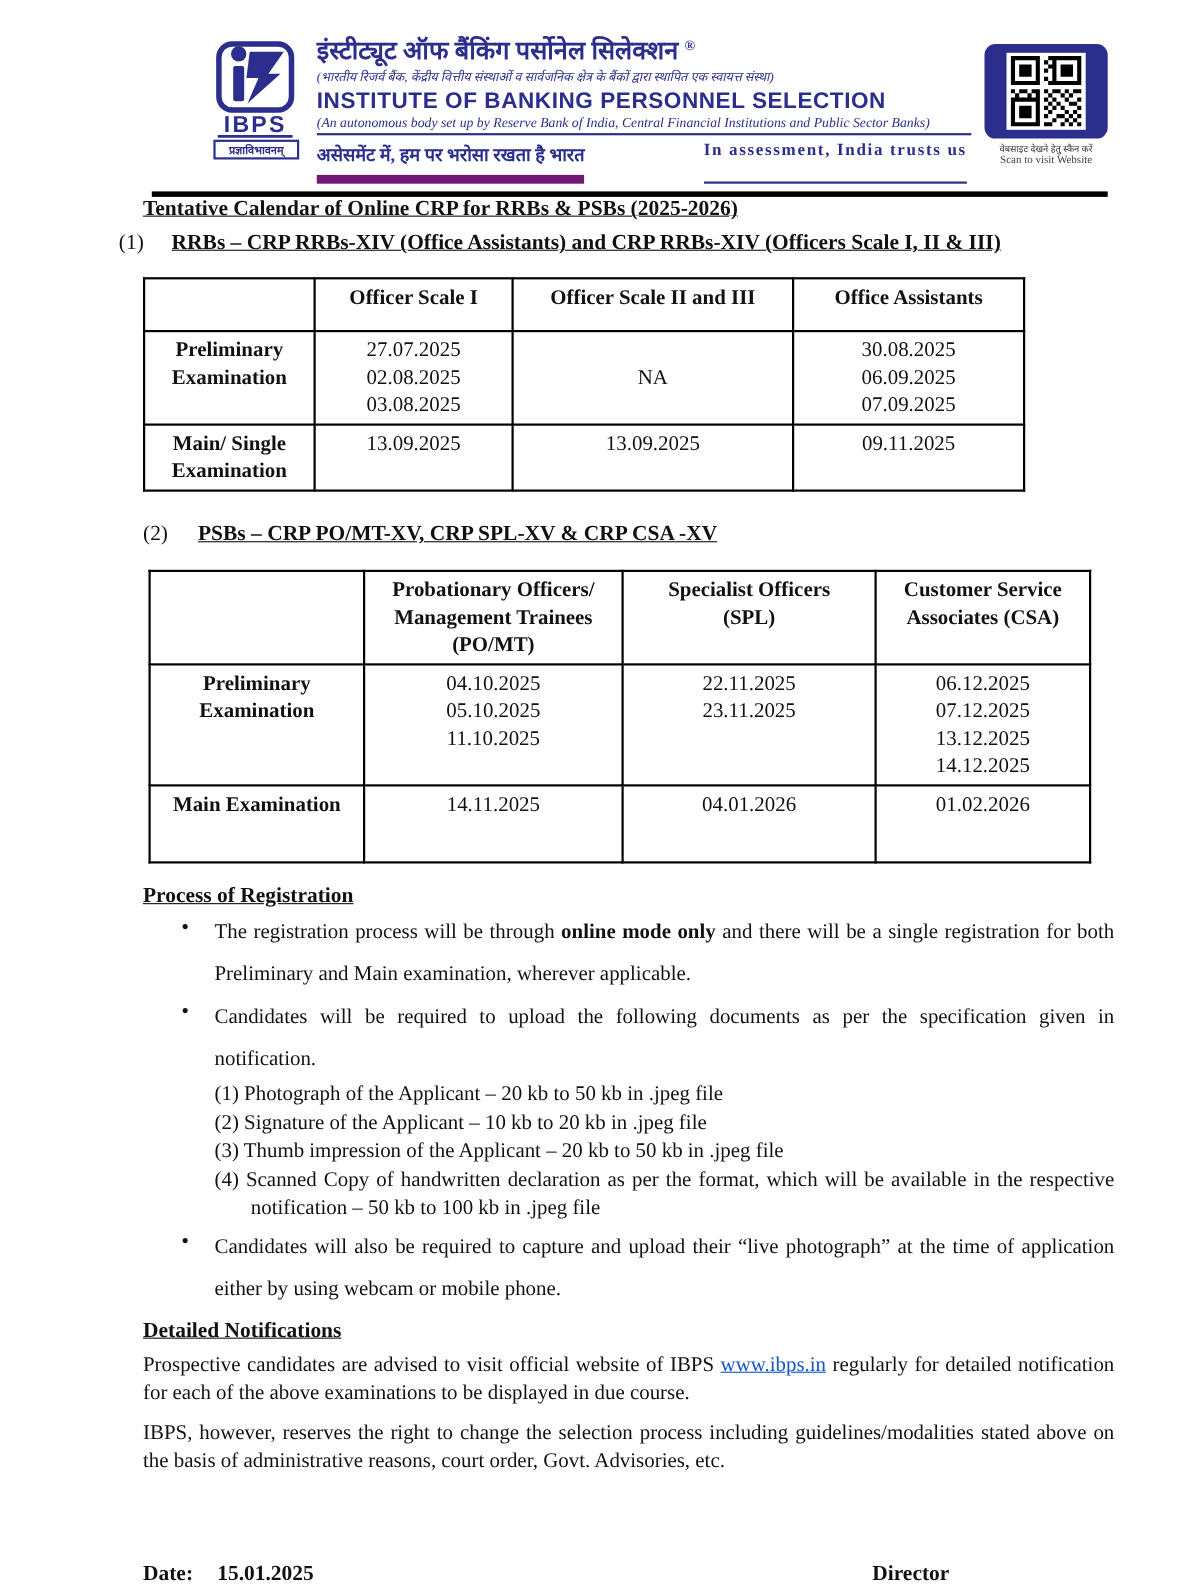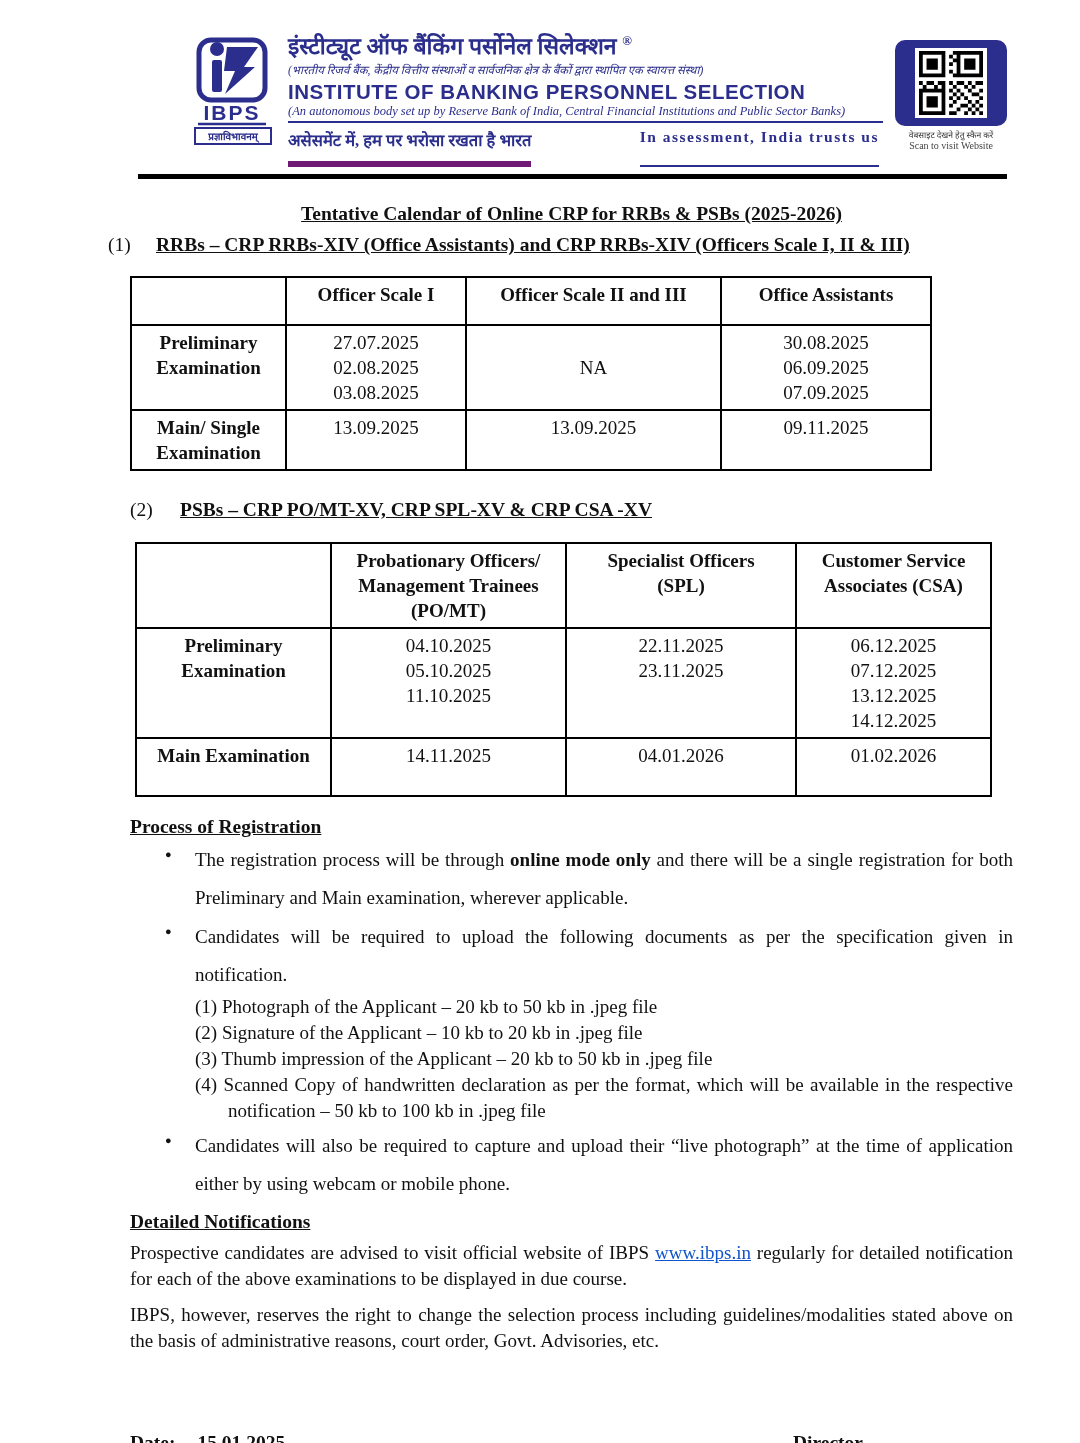--- a/index.html
+++ b/index.html
@@ -12,49 +12,49 @@
   
   .hdr { display:flex; align-items:flex-start; }
   .logo-wrap { width:82px; margin-left:62px; flex:none; }
   .hdr-center { flex:1; margin-left:14px; color:#2b2e8c; }
   .hindi-title { font-size:23px; font-weight:bold; line-height:1.15; }
   .hindi-title sup { font-size:13px; }
   .hindi-sub { font-size:11.5px; font-style:italic; margin-top:2px; }
   .eng-title { font-family:"Liberation Sans", sans-serif; font-weight:bold; font-size:20.5px; letter-spacing:0.5px; margin-top:3px; white-space:nowrap; }
   .eng-sub { font-size:12.5px; font-style:italic; border-bottom:2px solid #2b2e8c; padding-bottom:2px; white-space:nowrap; }
   .tagline-row { display:flex; justify-content:space-between; margin-top:5px; padding-right:4px; }
-  .tag-hi { font-size:16.5px; font-weight:bold; border-bottom:6px solid #701a75; padding-bottom:1px; }
+  .tag-hi { font-size:16.5px; font-weight:bold; border-bottom:8px solid #701a75; padding-bottom:1px; }
   .tag-en { font-size:15.5px; font-weight:bold; letter-spacing:1.5px; border-bottom:2px solid #2b2e8c; padding-bottom:19px; }
   .qr-wrap { flex:none; width:120px; margin-left:8px; margin-right:2px; text-align:center; }
   .qr-box { width:112px; height:86px; background:#2b2e8c; border-radius:10px; padding:8px 20px; margin:6px auto 0; }
   .qr-inner { background:#fff; width:72px; height:70px; padding:3px; }
   .qr-cap-hi { font-size:8.5px; color:#333; margin-top:3px; white-space:nowrap; }
   .qr-cap-en { font-size:10px; color:#444; white-space:nowrap; }
   .rule { height:5px; background:#000; margin:7px 6px 0 8px; }
   
-  .title { text-align:center; font-size:19.5px; font-weight:bold; text-decoration:underline; margin-top:24px; }
+  .title { font-size:19.5px; font-weight:bold; text-decoration:underline; }
   .sec-head { display:flex; font-size:19.5px; font-weight:bold; margin-top:9px; }
   .sec-head .num { flex:none; margin-left:-22px; width:48px; font-weight:normal; }
   .sec-head .txt { text-decoration:underline; }
   .sec2 { margin-top:28px; }
   .sec2 .num { margin-left:0; width:50px; }
   table { border-collapse:collapse; table-layout:fixed; font-size:19px;padding-left:40px; }
   td,th { border:2.5px solid #000; text-align:center; vertical-align:top; padding:4px 4px; line-height:25px; }
   th { font-weight:bold; }
   .t1 { width:800px; margin-top:20px; }
   .t2 { width:855px; margin-top:21px; margin-left:5px; }
   .rowlabel { font-weight:bold; }
   .dates { white-space:pre-line; }
   .vmid { vertical-align:middle; }
   .t1 .hrow th { height:48px; }
   .t2 .hrow th { height:82px; }
   .t1 .r1 td { height:78px; }
   .t1 .r2 td { height:57px; }
   .t2 .r1 td { height:106px; }
-  .t2 .r2 td { height:58px; }
+  .t2 .r2 td { height:70px; }
   .blk-head { font-size:19.5px; font-weight:bold; text-decoration:underline; }
   .reg-head { margin-top:19px; }
   ul.bullets { list-style:none; margin-top:3px; }
   ul.bullets > li { position:relative; padding-left:65px; text-align:justify; font-size:19px; line-height:38px; margin-top:1px; }
   ul.bullets > li::before { content:"●"; position:absolute; left:35px; top:0; font-size:11px; line-height:26px; }
   .doclist { margin-top:0; }
   .doc-item { padding-left:98px; text-indent:-33px; text-align:justify; font-size:19px; line-height:26px; }
   .para { font-size:19px; line-height:26px; margin-top:7px; text-align:justify; }
   .notif-head { margin-top:8px; }
   .disc-head { margin-top:26px; }

